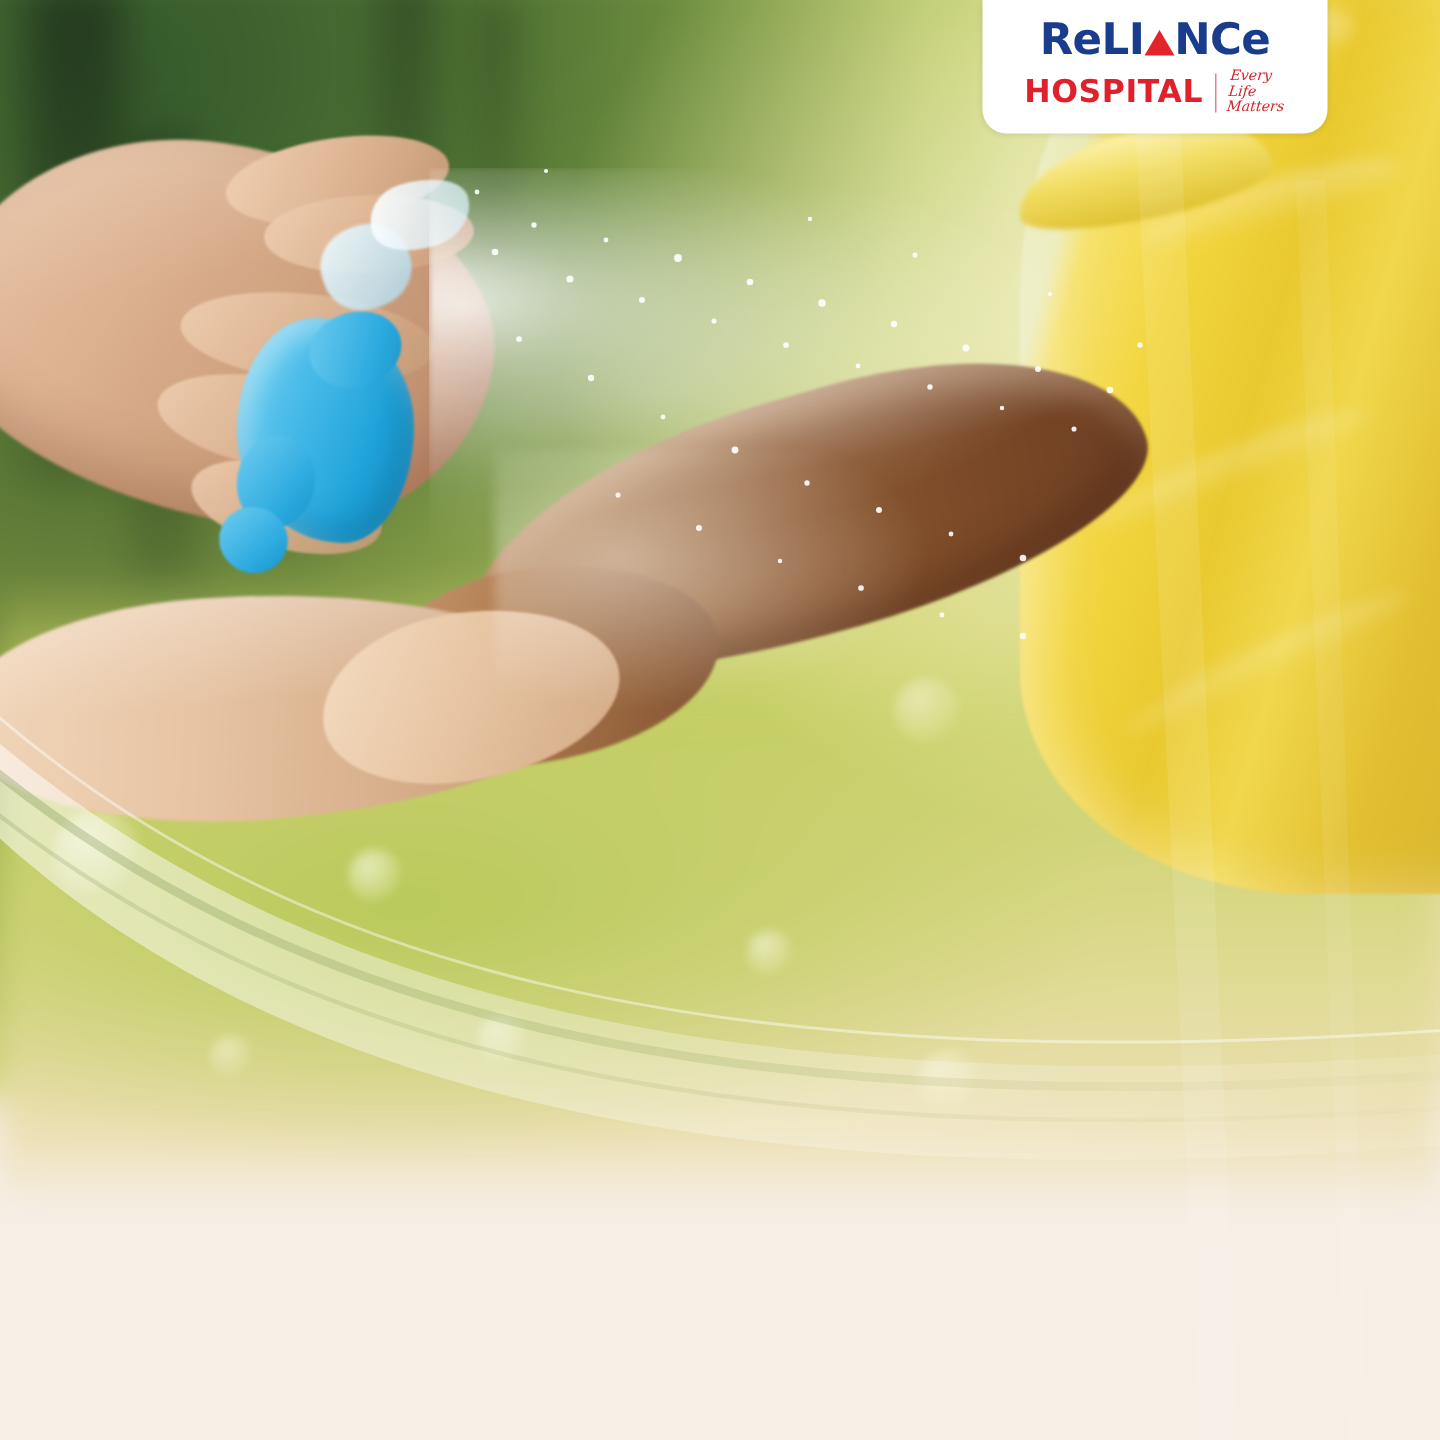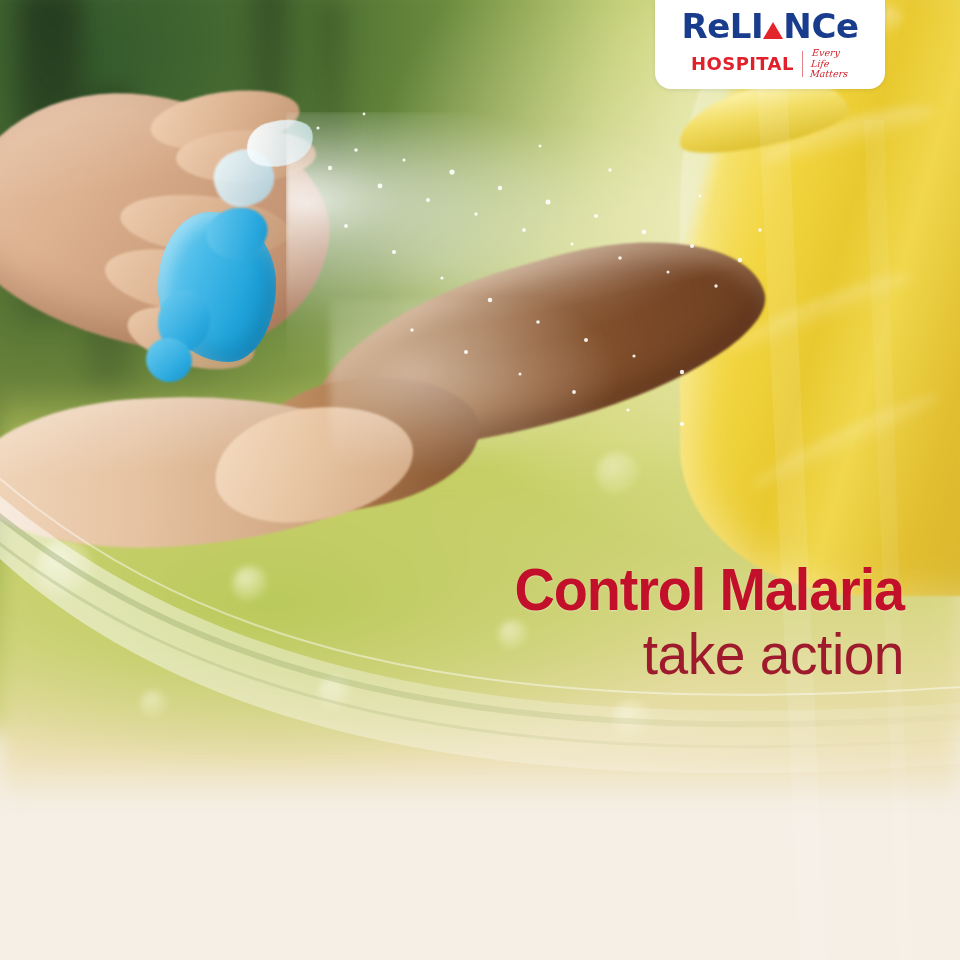--- a/index.html
+++ b/index.html
@@ -285,21 +285,21 @@
     box-shadow: 0 1px 4px rgba(0,0,0,0.10);
     display: flex;
     flex-direction: column;
     align-items: center;
     justify-content: center;
     gap: 2px;
   }
   .logo-reliance {
     font-family: "DejaVu Sans", sans-serif;
     font-weight: bold;
-    font-size: 34px;
+    font-size: 29px;
     letter-spacing: -0.4px;
     color: #1a3c8c;
     line-height: 1;
     display: flex;
     align-items: baseline;
     white-space: nowrap;
   }
   .logo-tri {
     display: inline-block;
     width: 0; height: 0;
@@ -312,21 +312,21 @@
   }
   .logo-row2 {
     display: flex;
     align-items: center;
     gap: 8px;
     margin-top: 3px;
   }
   .logo-hospital {
     font-family: "DejaVu Sans", sans-serif;
     font-weight: bold;
-    font-size: 18px;
+    font-size: 21px;
     letter-spacing: 0.4px;
     color: #e0212b;
     line-height: 1;
   }
   .logo-div {
     width: 1px; height: 26px;
     background: #e4848a;
   }
   .logo-tag {
     font-family: "DejaVu Serif", serif;
@@ -534,19 +534,15 @@
       <span class="logo-hospital">HOSPITAL</span>
       <span class="logo-div"></span>
       <span class="logo-tag">
         <span>Every</span><br>
         <span>Life</span><br>
         <span>Matters</span>
       </span>
     </div>
   </div>
 
-  <div class="headline">
-    <div class="headline-main">Control Malaria</div>
-    <div class="headline-sub">take action</div>
-  </div>
 
 
 </div>
 
 </body></html>

